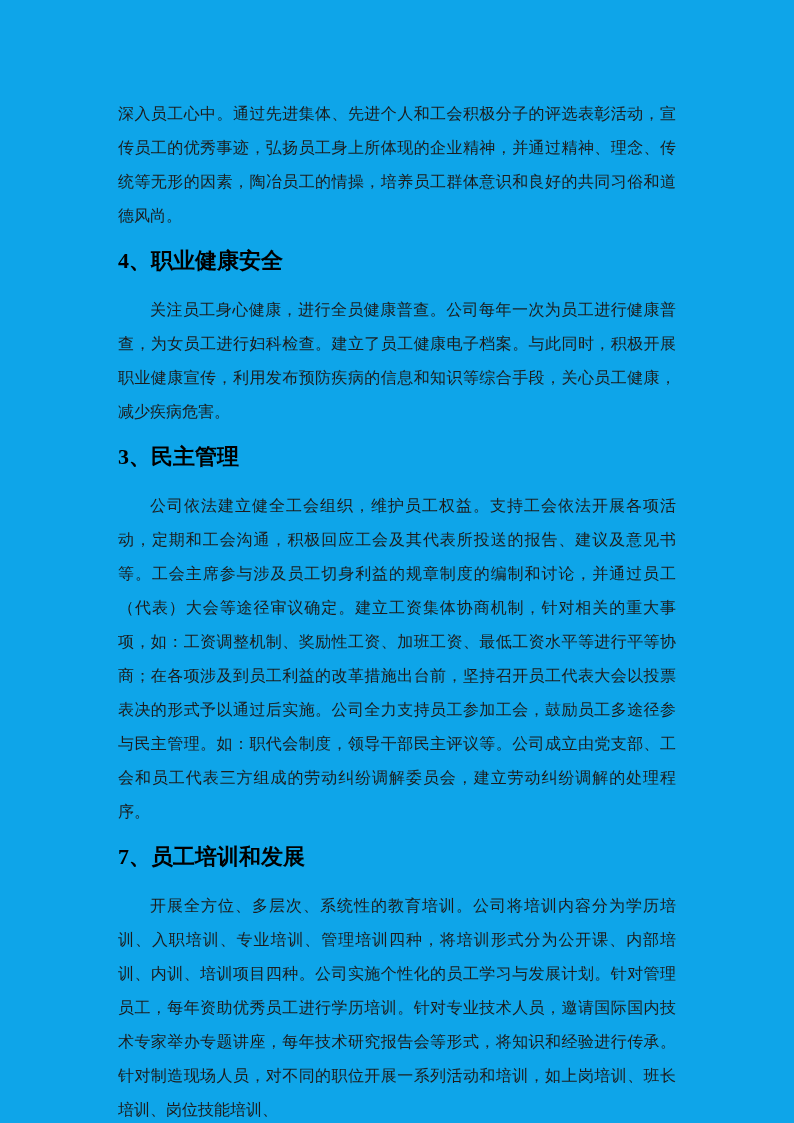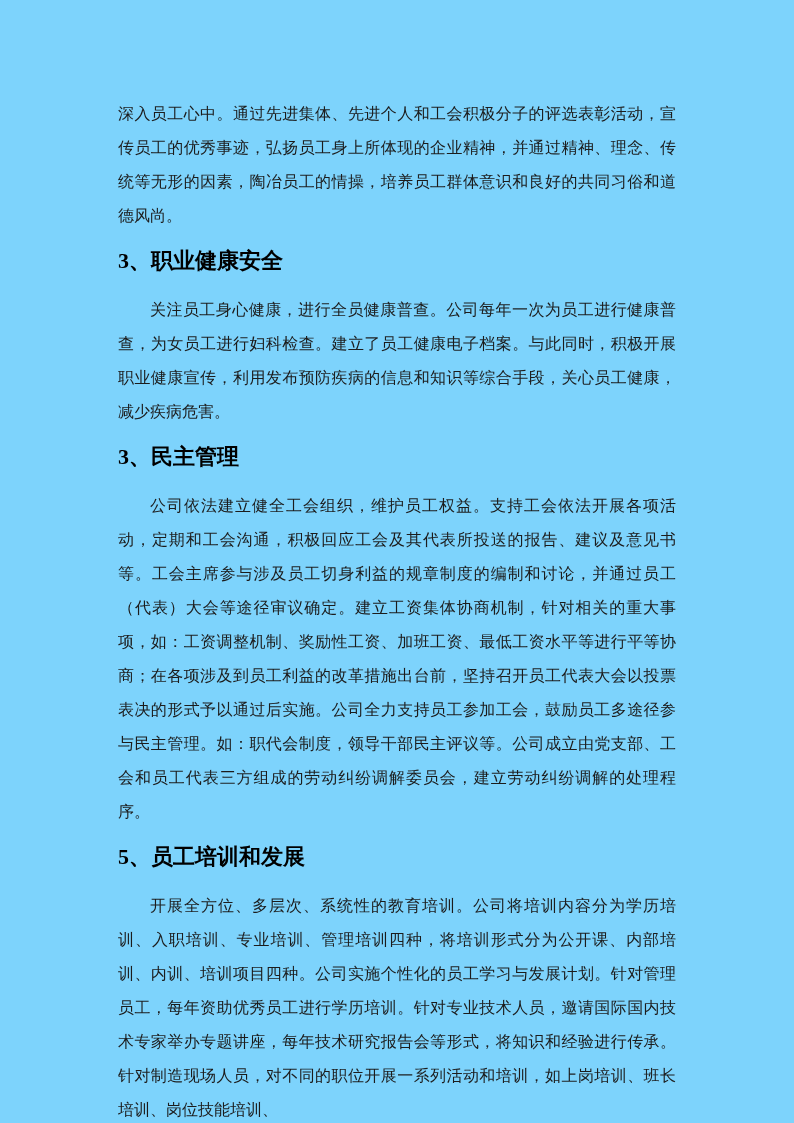--- a/index.html
+++ b/index.html
@@ -5,21 +5,21 @@
   html, body {
     margin: 0;
     padding: 0;
     background: #ffffff;
   }
   .page {
     position: relative;
     width: 794px;
     height: 1123px;
     box-sizing: border-box;
-    background: #7dd3fc;
+    background: #0ea5e9;
     padding: 97px 118px 0 118px;
     overflow: hidden;
     font-family: "Liberation Serif", "DejaVu Serif", serif;
     color: #1c1c1c;
   }
   .body-text {
     margin: 0;
     font-size: 16px;
     line-height: 34px;
     text-align: justify;
@@ -41,27 +41,27 @@
   }
 </style>
 </head>
 <body>
 
 <div class="page">
 
   <p class="body-text continued">深入员工心中。通过先进集体、先进个人和工会积极分子的评选表彰活动，宣传员工的优秀事迹，弘扬员工身上所体现的企业精神，并通过精神、理念、传统等无形的因素，陶冶员工的情操，培养员工群体意识和良好的共同习俗和道德风尚。</p>
 
   <section>
-    <h2 class="section-heading">3、职业健康安全</h2>
+    <h2 class="section-heading">4、职业健康安全</h2>
     <p class="body-text">关注员工身心健康，进行全员健康普查。公司每年一次为员工进行健康普查，为女员工进行妇科检查。建立了员工健康电子档案。与此同时，积极开展职业健康宣传，利用发布预防疾病的信息和知识等综合手段，关心员工健康，减少疾病危害。</p>
   </section>
 
   <section>
     <h2 class="section-heading">3、民主管理</h2>
     <p class="body-text">公司依法建立健全工会组织，维护员工权益。支持工会依法开展各项活动，定期和工会沟通，积极回应工会及其代表所投送的报告、建议及意见书等。工会主席参与涉及员工切身利益的规章制度的编制和讨论，并通过员工（代表）大会等途径审议确定。建立工资集体协商机制，针对相关的重大事项，如：工资调整机制、奖励性工资、加班工资、最低工资水平等进行平等协商；在各项涉及到员工利益的改革措施出台前，坚持召开员工代表大会以投票表决的形式予以通过后实施。公司全力支持员工参加工会，鼓励员工多途径参与民主管理。如：职代会制度，领导干部民主评议等。公司成立由党支部、工会和员工代表三方组成的劳动纠纷调解委员会，建立劳动纠纷调解的处理程序。</p>
   </section>
 
   <section>
-    <h2 class="section-heading">5、员工培训和发展</h2>
+    <h2 class="section-heading">7、员工培训和发展</h2>
     <p class="body-text">开展全方位、多层次、系统性的教育培训。公司将培训内容分为学历培训、入职培训、专业培训、管理培训四种，将培训形式分为公开课、内部培训、内训、培训项目四种。公司实施个性化的员工学习与发展计划。针对管理员工，每年资助优秀员工进行学历培训。针对专业技术人员，邀请国际国内技术专家举办专题讲座，每年技术研究报告会等形式，将知识和经验进行传承。针对制造现场人员，对不同的职位开展一系列活动和培训，如上岗培训、班长培训、岗位技能培训、</p>
   </section>
 
 </div>
 
 </body></html>

